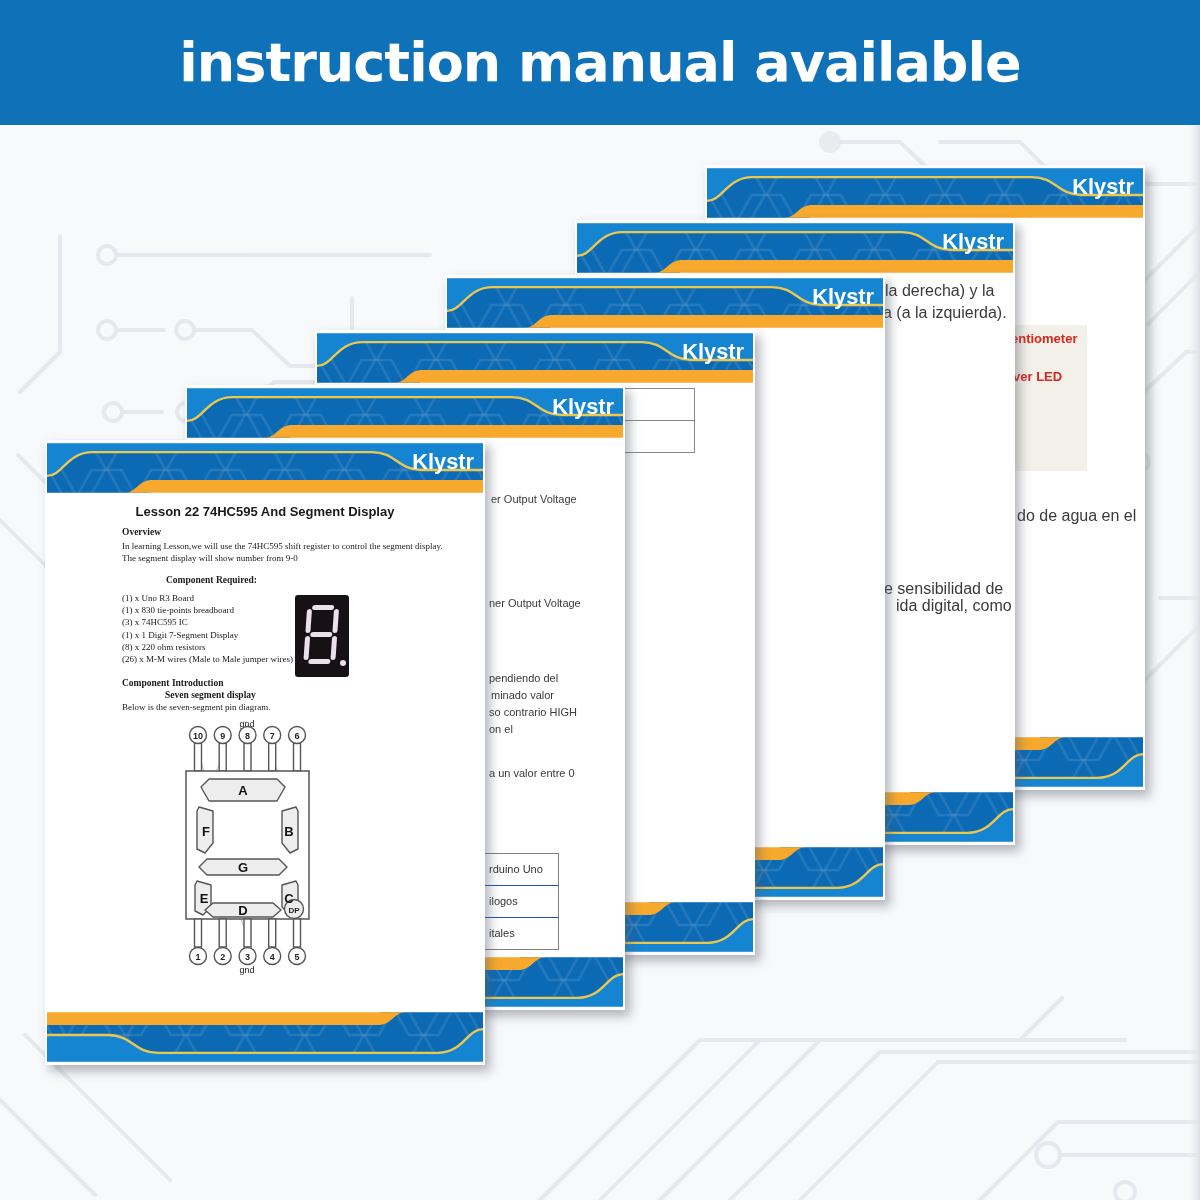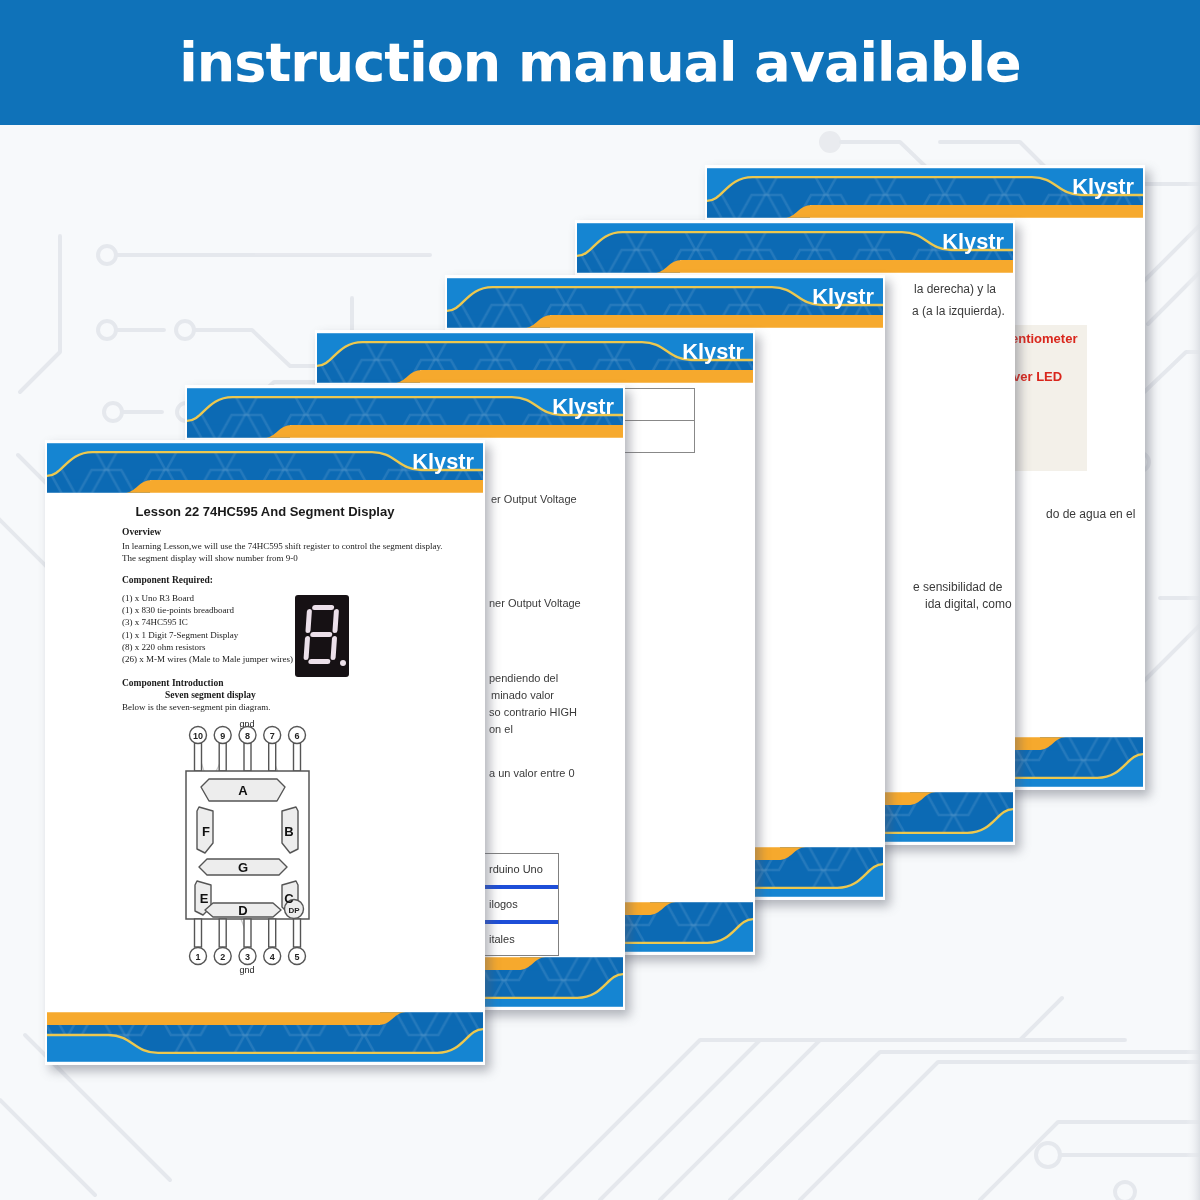--- a/index.html
+++ b/index.html
@@ -19,25 +19,25 @@
   .p5{left:575px;top:220px;z-index:4;}
   .p4{left:445px;top:275px;z-index:5;}
   .p3{left:315px;top:330px;z-index:6;}
   .p2{left:185px;top:385px;z-index:7;}
   .p1{left:45px; top:440px;z-index:8;}
   .hdr{position:absolute;left:2px;top:3px;width:436px;height:50px;}
   .ftr{position:absolute;left:2px;bottom:3px;width:436px;height:50px;}
   .klystr{font-family:"Liberation Sans",sans-serif;font-weight:bold;}
   
   .frag{position:absolute;font-size:11px;color:#3a3a3a;white-space:nowrap;}
-  .frag.big{font-size:12px;padding-left:29px;}
+  .frag.big{font-size:16px;}
   .frag.red{color:#d9261c;font-weight:bold;font-size:13px;}
   .imgph{position:absolute;background:#f3f0e9;}
   .cutTable{position:absolute;border:1px solid #808080;background:#fff;}
-  .cutTable .row{border-bottom:4px solid #1d4ed8;height:31px;line-height:31px;
+  .cutTable .row{border-bottom:1px solid #1d4ed8;height:31px;line-height:31px;
                  font-size:11px;color:#333;padding-left:58px;white-space:nowrap;overflow:visible;}
   .cutTable .row:last-child{border-bottom:none;}
   .cells{position:absolute;border:1px solid #888;background:#fff;}
   .cells .c{height:31px;border-bottom:1px solid #888;}
   .cells .c:last-child{border-bottom:none;}
   
   .fp{position:absolute;color:#1a1a1a;}
   .fp-title{left:0;right:0;top:64px;text-align:center;font-size:13px;font-weight:bold;
             font-family:"Liberation Sans",sans-serif;}
   .fp-h{left:77px;font-size:9.5px;font-weight:bold;font-family:"Liberation Serif",serif;}
@@ -211,21 +211,21 @@
       <use href="#bandsym"></use>
       <text class="klystr" x="431" y="26" text-anchor="end" font-size="22" fill="#ffffff">Klystr</text>
     </svg>
 
     <div class="fp fp-title">Lesson 22 74HC595 And Segment Display</div>
 
     <div class="fp fp-h" style="top:87px;">Overview</div>
     <div class="fp fp-t" style="top:101px;">In learning Lesson,we will use the 74HC595 shift register to control the segment display.</div>
     <div class="fp fp-t" style="top:113px;">The segment display will show number from 9-0</div>
 
-    <div class="fp fp-h" style="top:135px;">Component Required:</div>
+    <div class="fp fp-h" style="top:135px;margin-left:44px;">Component Required:</div>
     <div class="fp fp-list">
       <div>(1) x Uno R3 Board</div>
       <div>(1) x 830 tie-points breadboard</div>
       <div>(3) x 74HC595 IC</div>
       <div>(1) x 1 Digit 7-Segment Display</div>
       <div>(8) x 220 ohm resistors</div>
       <div>(26) x M-M wires (Male to Male jumper wires)</div>
     </div>
 
     <div class="segphoto">

